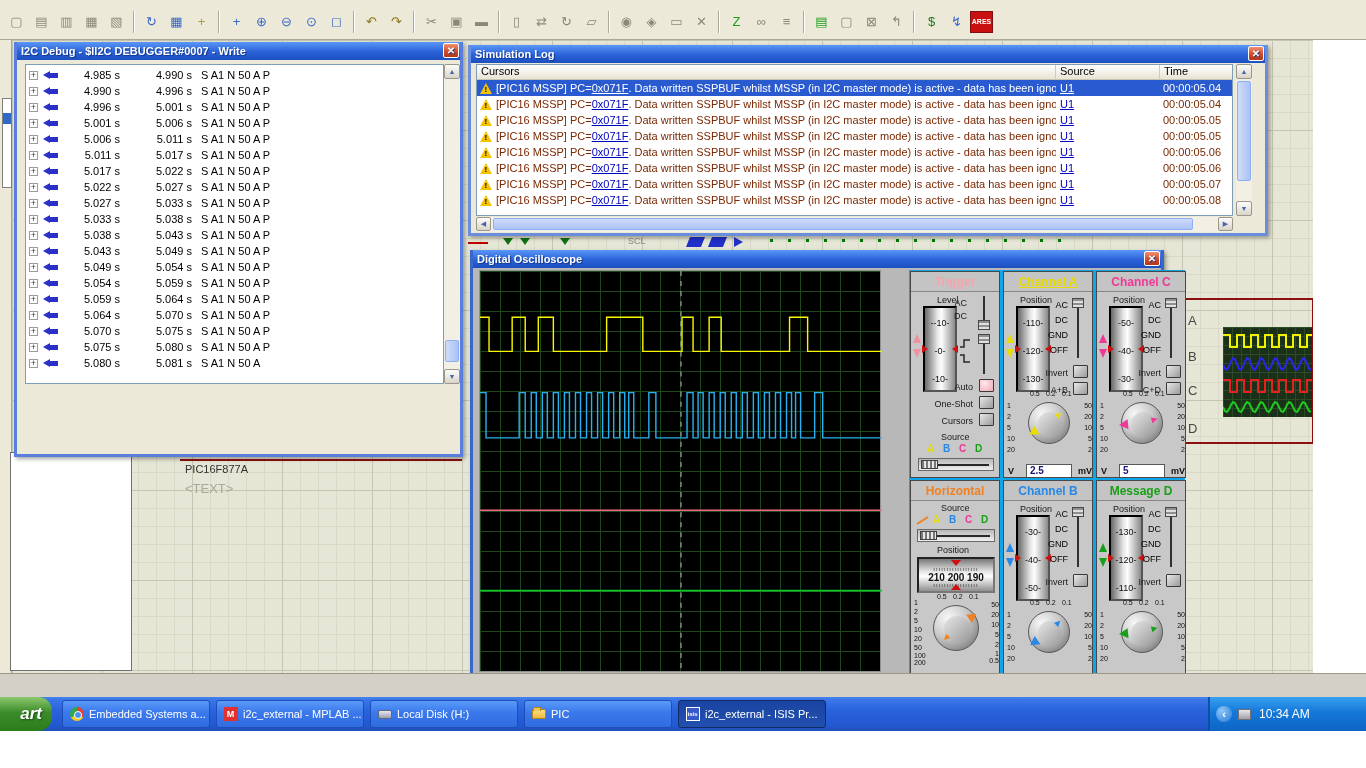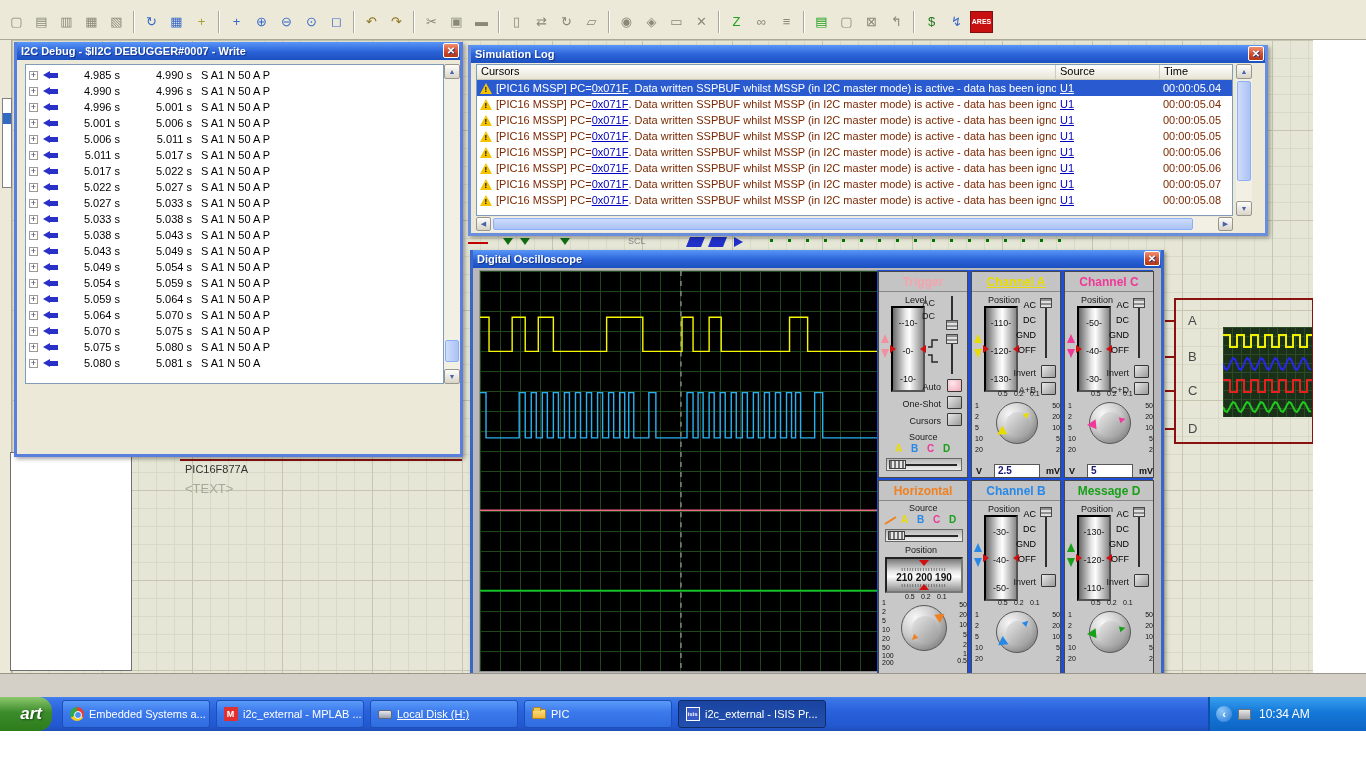--- a/index.html
+++ b/index.html
@@ -69,21 +69,21 @@
 .sl-row.selected a{color:#fff}
 .warn-tri{width:0;height:0;border-left:6px solid transparent;border-right:6px solid transparent;border-bottom:11px solid #f4c400;position:relative;margin:0 4px 0 1px;flex:none}
 .warn-tri::after{content:"!";position:absolute;left:-1.5px;top:2px;font-size:8px;font-weight:bold;color:#000}
 .sl-vscroll{position:absolute;left:765px;top:19px;width:16px;height:152px;background:#f2efe4}
 .sl-hscroll{position:absolute;left:5px;top:172px;width:757px;height:15px;background:#f2efe4}
 
 #scope-win{left:470px;top:250px;width:694px;height:442px;border-color:#3a66c8;background:#b8b8b8}
 .crt{position:absolute;left:6px;top:20px;width:402px;height:402px;background-color:#000;border:1px solid #909090;background-image:linear-gradient(#1c481c 1px,transparent 1px),linear-gradient(90deg,#1c481c 1px,transparent 1px);background-size:20px 20px}
 .crt svg{position:absolute;left:0;top:0}
 .scope-hscroll{position:absolute;left:6px;top:424px;width:402px;height:14px;background:#f2efe4}
-.right-panel{position:absolute;left:404px;top:20px;width:276px;height:418px;background:#1d4ed8}
+.right-panel{position:absolute;left:436px;top:20px;width:276px;height:418px;background:#0ea5e9}
 .panel{position:absolute;width:90px;height:207px;background:#c8c8c8;border:1px solid #484848;overflow:hidden}
 .panel-title{height:20px;display:flex;align-items:center;justify-content:center;font-weight:bold;font-size:12px;border-bottom:1px solid #888;background:#c4c4c4}
 .small-label{position:absolute;font-size:9px;color:#181818}
 .vgauge{position:absolute;width:34px;height:86px;border:2px solid #555;border-style:inset;background:linear-gradient(90deg,#6a6a6a,#e8e8e8 42%,#fdfdfd 55%,#8a8a8a);overflow:hidden}
 .vg-label{position:absolute;width:100%;text-align:center;font-size:9px;color:#101010}
 .vg-label::before{content:"-"}.vg-label::after{content:"-"}
 .vgauge-wrap{position:absolute}
 .tri-red-l{position:absolute;width:0;height:0;border-top:4px solid transparent;border-bottom:4px solid transparent;border-left:6px solid #d01010}
 .tri-red-r{position:absolute;width:0;height:0;border-top:4px solid transparent;border-bottom:4px solid transparent;border-right:6px solid #d01010}
 .dbl-arrow{position:absolute;width:9px;height:24px}
@@ -723,21 +723,21 @@
             <span class="ico-chrome"></span>
           </span>
           <span>Embedded Systems a...</span>
         </div>
         <div class="task" style="left: 216px;">
           <span class="tico">
             <span class="ico-mplab">M</span>
           </span>
           <span>i2c_external - MPLAB ...</span>
         </div>
-        <div class="task" style="left: 370px; text-decoration: underline;">
+        <div class="task" style="left: 370px;">
           <span class="tico">
             <span class="ico-disk"></span>
           </span>
           <span>Local Disk (H:)</span>
         </div>
         <div class="task" style="left: 524px;">
           <span class="tico">
             <span class="ico-folder"></span>
           </span>
           <span>PIC</span>

